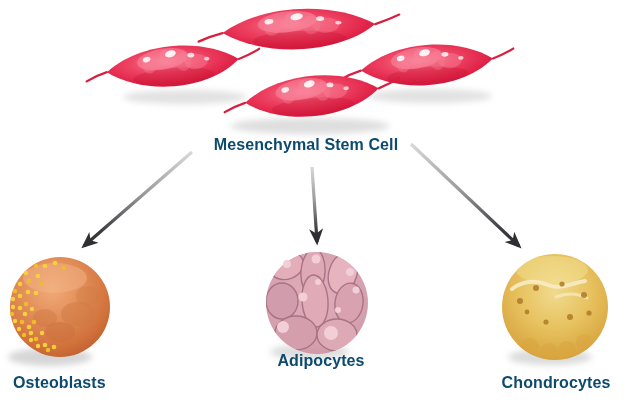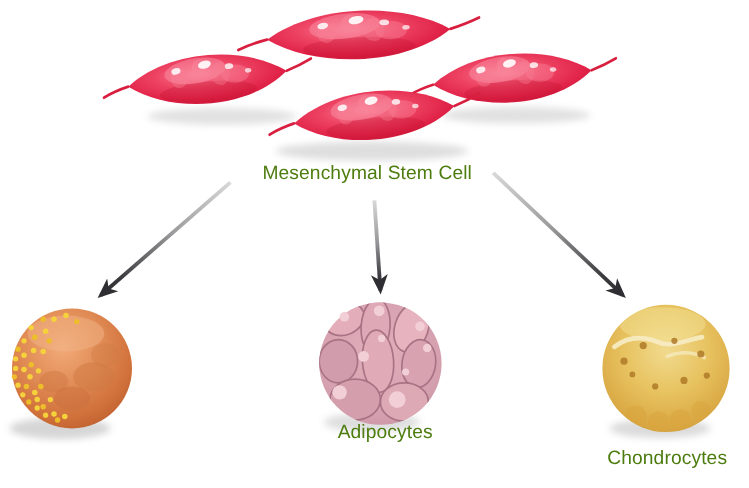--- a/index.html
+++ b/index.html
@@ -2,21 +2,21 @@
 <html><head>
 <meta charset="utf-8">
 <style>
   html,body{margin:0;padding:0;background:#ffffff;}
   .stage{
     position:relative;width:624px;height:407px;background:#ffffff;overflow:hidden;
     font-family:"Liberation Sans","DejaVu Sans",sans-serif;
   }
   .stage svg{position:absolute;left:0;top:0;}
   .cell-label{
-    position:absolute;font-size:16px;font-weight:normal;color:#4d7c0f;
+    position:absolute;font-size:16px;font-weight:bold;color:#0c4a6e;
     letter-spacing:.1px;white-space:nowrap;
   }
   .cell-label.centered{text-align:center;}
 </style>
 </head>
 <body>
 
 <div class="stage">
 
   <svg width="624" height="407" viewBox="0 0 624 407">
@@ -215,17 +215,18 @@
         <circle cx="589" cy="313" r="2.6"></circle>
           <circle cx="570" cy="317" r="3"></circle>
         <circle cx="546" cy="322" r="2.6"></circle>
           <circle cx="527" cy="312" r="2.4"></circle>
       </g>
     </g>
   </svg>
 
   <div class="cell-label centered" style="left:176px;top:136px;width:260px;">Mesenchymal Stem Cell</div>
 
+  <div class="cell-label" style="left:13px;top:374px;">Osteoblasts</div>
 
   <div class="cell-label centered" style="left:241px;top:352px;width:160px;">Adipocytes</div>
 
   <div class="cell-label centered" style="left:476px;top:374px;width:160px;">Chondrocytes</div>
 </div>
 
 </body></html>

